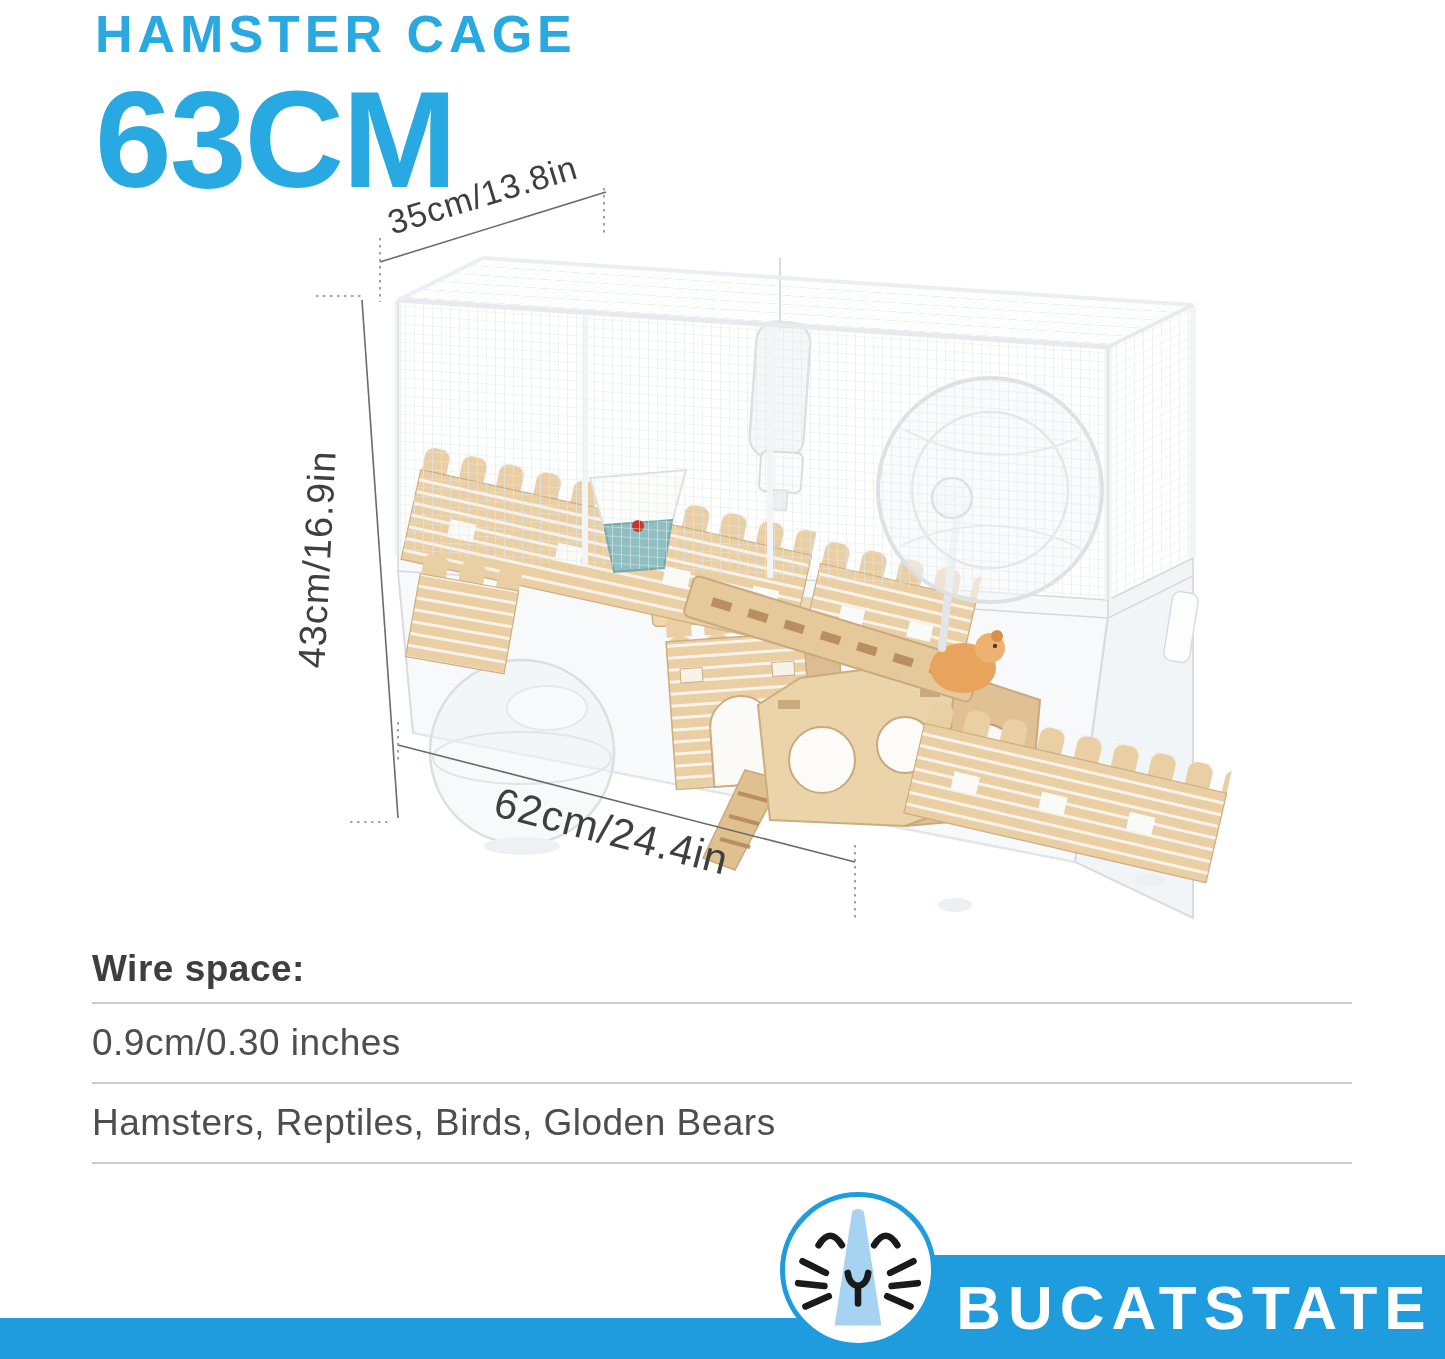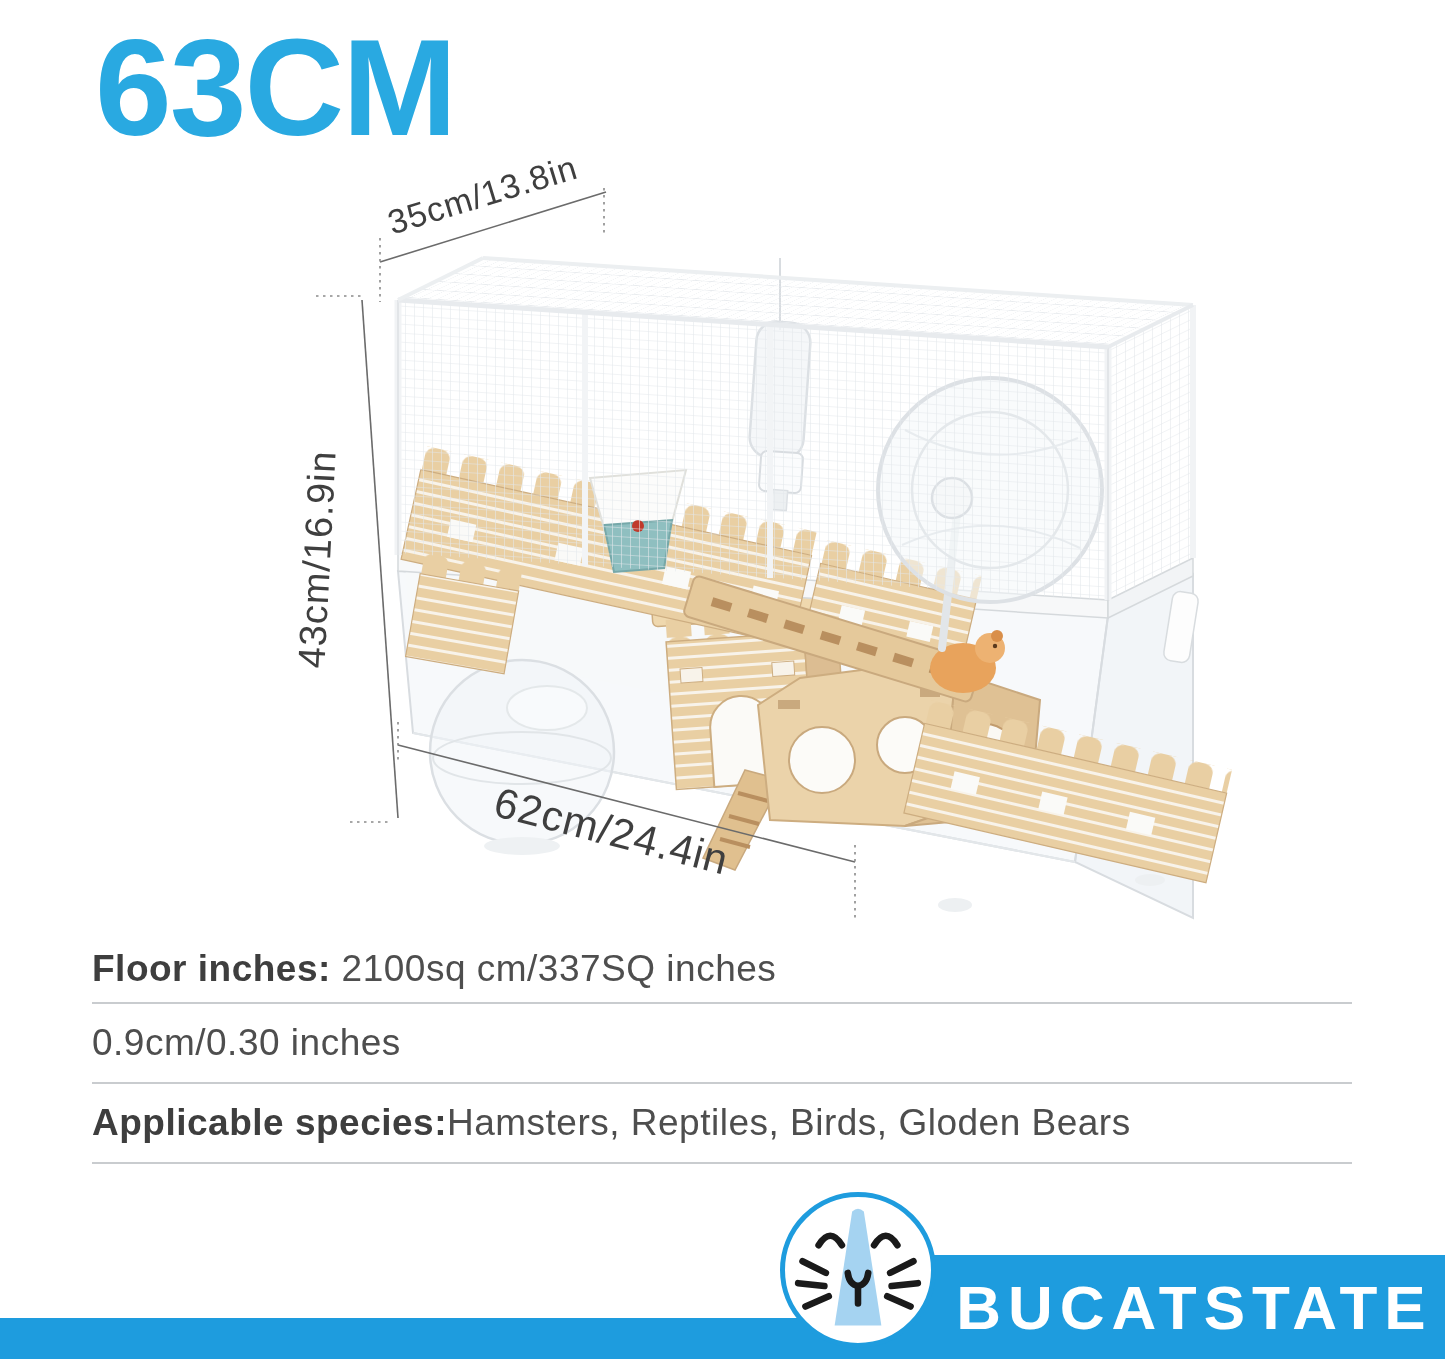--- a/index.html
+++ b/index.html
@@ -33,20 +33,21 @@
                background:#ffffff;border:5px solid #1E9CDE;border-radius:50%;
                box-sizing:border-box;overflow:hidden;}
   .logo-circle svg{width:100%;height:100%;display:block;}
 </style>
 </head>
 <body>
 
 <div id="page">
 
   <div class="hdr">
+    <div class="hdr-line1">HAMSTER CAGE</div>
     <div class="hdr-line2">63CM</div>
   </div>
 
   <svg class="illus" viewBox="0 0 1445 1359">
     <defs>
       <pattern id="meshF" width="9" height="9" patternUnits="userSpaceOnUse" patternTransform="skewY(3.8)">
         <path d="M0 0H9M0 0V9" stroke="#E4E8EB" stroke-width="1.1" fill="none"></path>
       </pattern>
       <pattern id="meshR" width="9" height="9" patternUnits="userSpaceOnUse" patternTransform="skewY(-26)">
         <path d="M0 0H9M0 0V9" stroke="#E4E8EB" stroke-width="1.1" fill="none"></path>
@@ -221,28 +222,26 @@
         <line x1="398" y1="745" x2="855" y2="862"></line>
         <line x1="398" y1="722" x2="398" y2="764" stroke-dasharray="2.5,4.5" stroke="#8A8A8A"></line>
         <line x1="855" y1="845" x2="855" y2="922" stroke-dasharray="2.5,4.5" stroke="#8A8A8A"></line>
         <text x="608" y="845" transform="rotate(14.4 608 845)" text-anchor="middle" font-size="42" fill="#3F3F3F" stroke="none" letter-spacing="1">62cm/24.4in</text>
       </g>
     </g>
   </svg>
 
   <div class="specs">
     <div class="spec-row r1">
-      <span class="spec-label">Floor inches:</span>
-        <span class="spec-value"> 2100sq cm/337SQ inches</span>
+      <span class="spec-label">Wire space:</span>
     </div>
     <div class="spec-row r2">
         <span class="spec-value">0.9cm/0.30 inches</span>
     </div>
     <div class="spec-row r3">
-      <span class="spec-label">Applicable species:</span>
         <span class="spec-value">Hamsters, Reptiles, Birds, Gloden Bears</span>
     </div>
   </div>
 
   <div class="band-strip"></div>
   <div class="band-main"></div>
   <div class="wordmark">BUCATSTATE</div>
   <div class="logo-circle">
     <svg viewBox="0 0 100 100">
       <path d="M46,10 q4,-4 8,0 l12,78 h-32 z" fill="#A5D3F1"></path>

